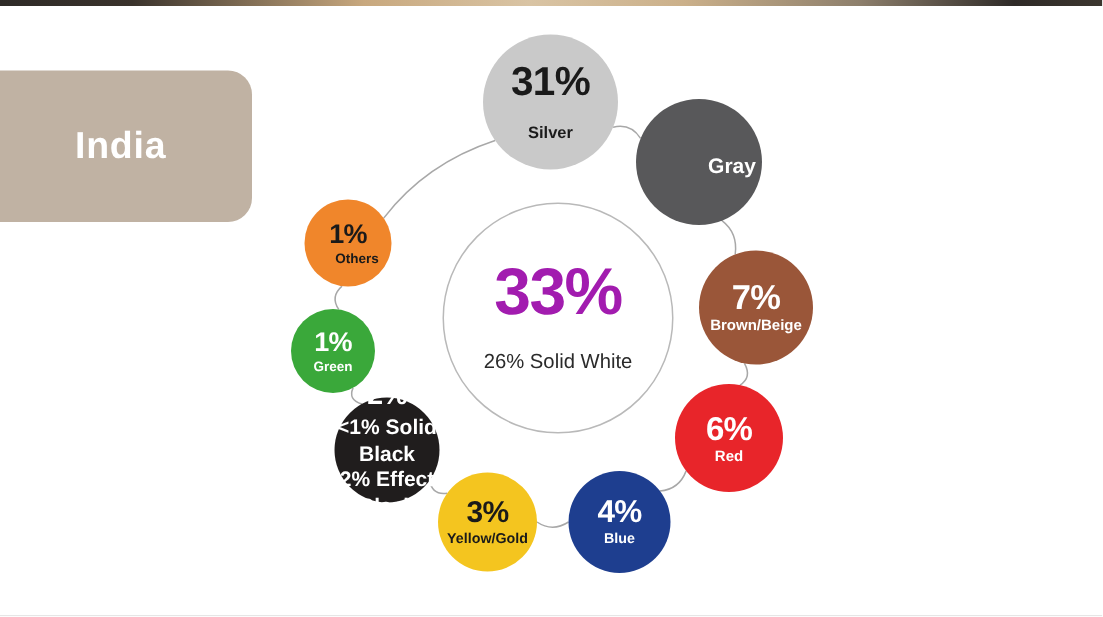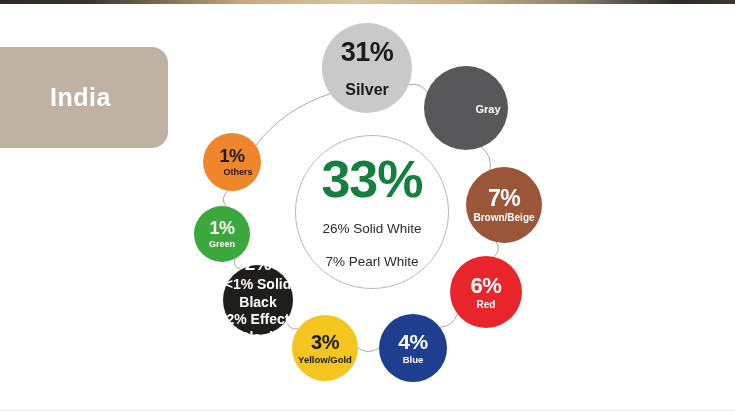--- a/index.html
+++ b/index.html
@@ -100,23 +100,23 @@
     border-radius: 50%;
     border: 1px solid #b9b9b9;
     background: #ffffff;
     box-sizing: border-box;
     display: flex;
     flex-direction: column;
     align-items: center;
     justify-content: center;
   }
   #center-circle .center-pct {
-    font-size: 52px;
+    font-size: 44px;
     font-weight: bold;
-    color: #15803d;
+    color: #a21caf;
     letter-spacing: -1px;
     line-height: 1;
   }
   #center-circle .center-line {
     font-size: 13.5px;
     color: #2b2b2b;
     margin-top: 15px;
     line-height: 1.35;
   }
 </style>
@@ -139,24 +139,24 @@
       <path d="M 330.0704205798663 93.71392937401902 Q 283.8342356976284 108.93271891256802 255.79906229297504 145.42880107007664" fill="none" stroke="#a8a8a8" stroke-width="1"></path>
     </svg>
 
   <div id="title-banner">
     <span class="title-text">India</span>
   </div>
 
   <div id="bubbles-layer">
       <div class="bubble" style="left: 322px; top: 23px; width: 90px; height: 90px; background: rgb(201, 201, 201); color: rgb(26, 26, 26);">
         <div class="pct" style="font-size: 27px;">31%</div>
-        <div class="lbl" style="font-size: 16px; margin-top: 16px;">Silver</div>
+        <div class="lbl" style="font-size: 11px; margin-top: 16px;">Silver</div>
       </div>
       <div class="bubble" style="left: 424px; top: 66px; width: 84px; height: 84px; background: rgb(88, 88, 90); color: rgb(255, 255, 255);">
-        <div class="lbl" style="font-size: 11px; margin-left: 44px;">Gray</div>
+        <div class="lbl" style="font-size: 14px; margin-left: 44px;">Gray</div>
       </div>
       <div class="bubble" style="left: 466px; top: 167px; width: 76px; height: 76px; background: rgb(154, 86, 57); color: rgb(255, 255, 255);">
         <div class="pct" style="font-size: 23px;">7%</div>
         <div class="lbl" style="font-size: 10px;">Brown/Beige</div>
       </div>
       <div class="bubble" style="left: 450px; top: 256px; width: 72px; height: 72px; background: rgb(232, 37, 42); color: rgb(255, 255, 255);">
         <div class="pct" style="font-size: 22px;">6%</div>
         <div class="lbl" style="font-size: 10px;">Red</div>
       </div>
       <div class="bubble" style="left: 379px; top: 314px; width: 68px; height: 68px; background: rgb(30, 62, 143); color: rgb(255, 255, 255);">
@@ -180,17 +180,16 @@
       </div>
       <div class="bubble" style="left: 203px; top: 133px; width: 58px; height: 58px; background: rgb(240, 134, 43); color: rgb(26, 26, 26);">
         <div class="pct" style="font-size: 18px;">1%</div>
         <div class="lbl" style="font-size: 9px; margin-left: 12px;">Others</div>
       </div>
     </div>
 
   <div id="center-circle">
     <div class="center-pct">33%</div>
     <div class="center-line">26% Solid White</div>
-    <div class="center-line">7% Pearl White</div>
   </div>
 
   <div id="bottom-rule"></div>
 </div>
 
 </body></html>

